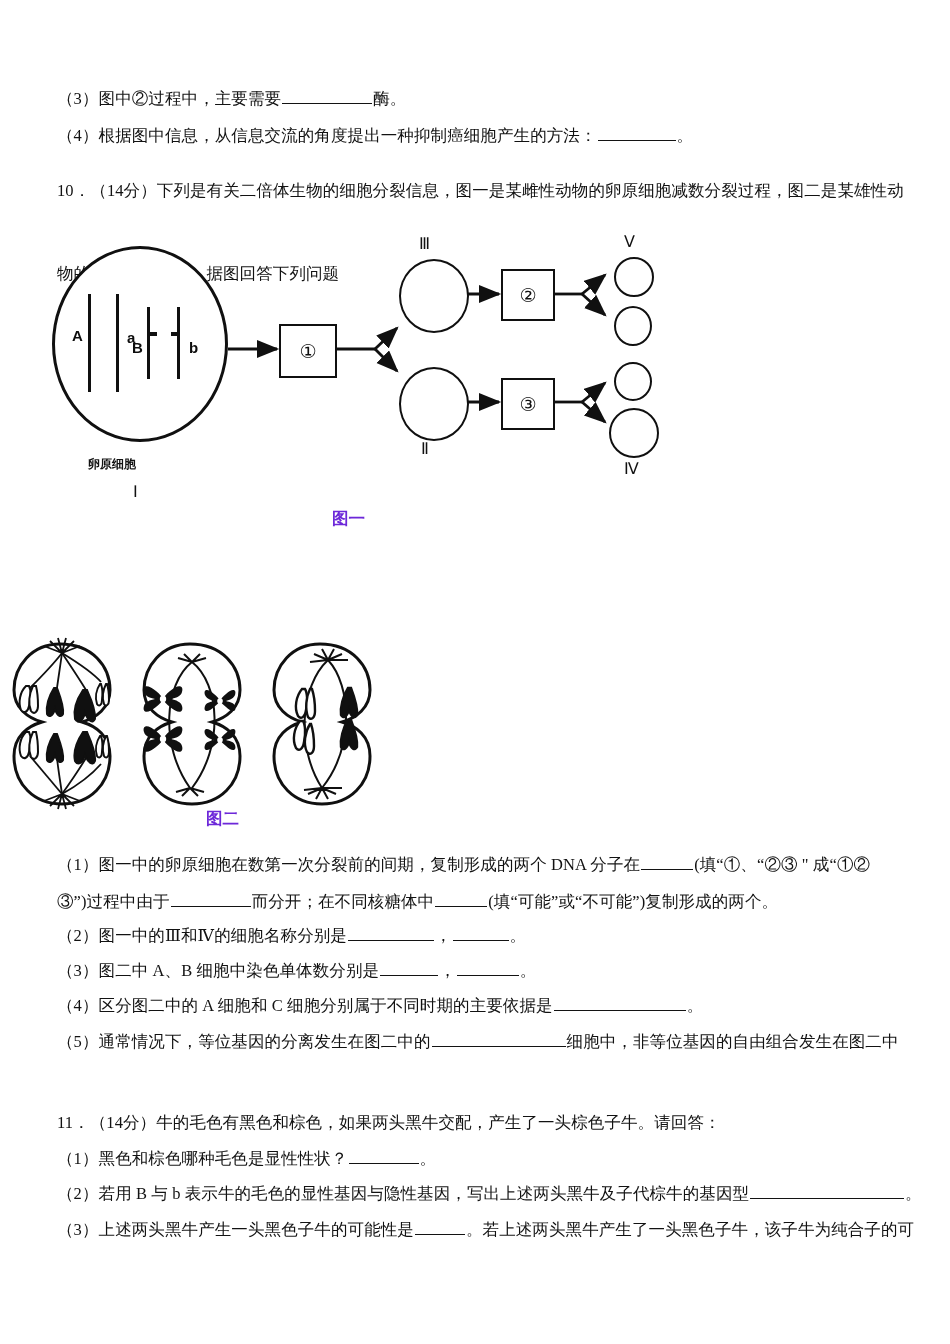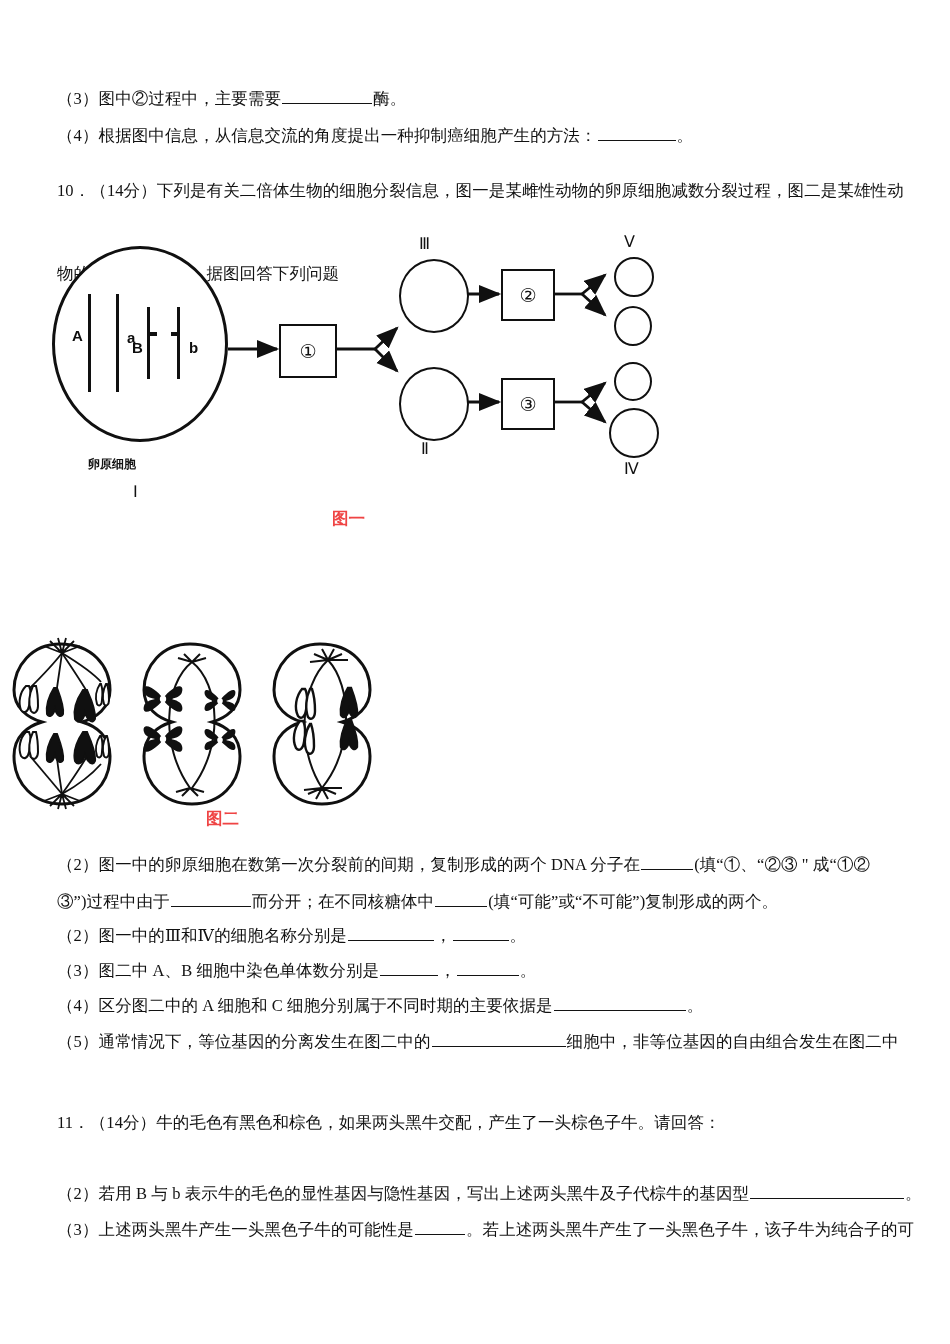--- a/index.html
+++ b/index.html
@@ -97,21 +97,21 @@
     position: absolute;
     border: 2.8px solid #101010;
     border-radius: 50%;
     background: #fff;
   }
   .figcap {
     position: absolute;
     font-size: 16.5px;
     font-weight: 700;
     font-family: "Liberation Serif", serif;
-    color: #ef4444;
+    color: #6d28d9;
   }
   #fig1 svg, #fig2wrap svg { position: absolute; left: 0; top: 0; overflow: visible; }
 
   
   #fig2wrap { position: absolute; left: 0; top: 636px; width: 950px; height: 215px; }
 </style>
 </head>
 <body>
 
 <div class="page">
@@ -332,21 +332,21 @@
           <path d="M348 52 C 343 60, 340 71, 341 79 C 343 83, 347 81, 349 74 C 351 81, 355 83, 357 79 C 358 71, 354 60, 351 52 Z"></path>
           <path d="M348 84 C 343 92, 340 103, 341 111 C 343 115, 347 113, 349 106 C 351 113, 355 115, 357 111 C 358 103, 354 92, 351 84 Z"></path>
         </g>
       </g>
     </svg>
 
     <div class="figcap" style="left:206px; top:172px;">图二</div>
   </div>
 
   <div class="qline" style="top:854px;">
-    <span>（2）图一中的卵原细胞在数第一次分裂前的间期，复制形成的两个 DNA 分子在</span><span class="blank" style="width:52px;"></span><span>(填“①、“②③ " 成“①②</span>
+    <span>（1）图一中的卵原细胞在数第一次分裂前的间期，复制形成的两个 DNA 分子在</span><span class="blank" style="width:52px;"></span><span>(填“①、“②③ " 成“①②</span>
   </div>
   <div class="qline" style="top:891px;">
     <span>③”)过程中由于</span><span class="blank" style="width:80px;"></span><span>而分开；在不同核糖体中</span><span class="blank" style="width:52px;"></span><span>(填“可能”或“不可能”)复制形成的两个。</span>
   </div>
 
   <div class="qline" style="top:925px;">
     <span>（2）图一中的Ⅲ和Ⅳ的细胞名称分别是</span><span class="blank" style="width:86px;"></span><span>，</span><span class="blank" style="width:56px;"></span><span>。</span>
   </div>
 
   <div class="qline" style="top:960px;">
@@ -358,20 +358,23 @@
   </div>
 
   <div class="qline" style="top:1031px;">
     <span>（5）通常情况下，等位基因的分离发生在图二中的</span><span class="blank" style="width:134px;"></span><span>细胞中，非等位基因的自由组合发生在图二中</span>
   </div>
 
   <div class="qline" style="top:1112px;">
     <span class="serif-num">11．</span><span>（14分）</span><span>牛的毛色有黑色和棕色，如果两头黑牛交配，产生了一头棕色子牛。请回答：</span>
   </div>
 
+  <div class="qline" style="top:1148px;">
+    <span>（1）黑色和棕色哪种毛色是显性性状？</span><span class="blank" style="width:70px;"></span><span>。</span>
+  </div>
 
   <div class="qline" style="top:1183px;">
     <span>（2）若用 B 与 b 表示牛的毛色的显性基因与隐性基因，写出上述两头黑牛及子代棕牛的基因型</span><span class="blank" style="width:154px;"></span><span>。</span>
   </div>
 
   <div class="qline" style="top:1219px;">
     <span>（3）上述两头黑牛产生一头黑色子牛的可能性是</span><span class="blank" style="width:50px;"></span><span>。若上述两头黑牛产生了一头黑色子牛，该子牛为纯合子的可</span>
   </div>
 
 </div>

